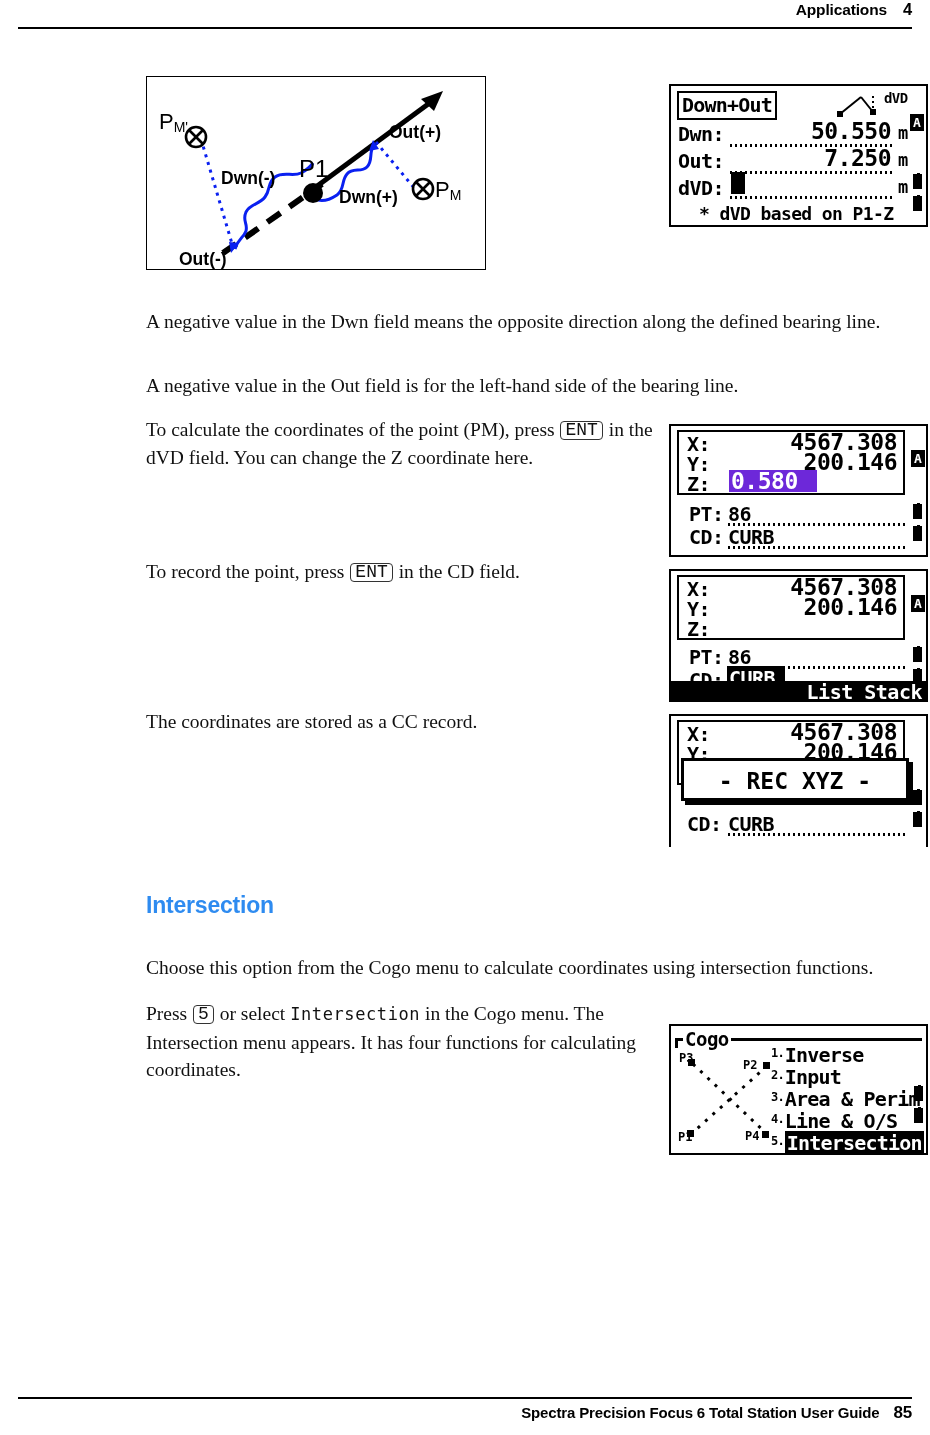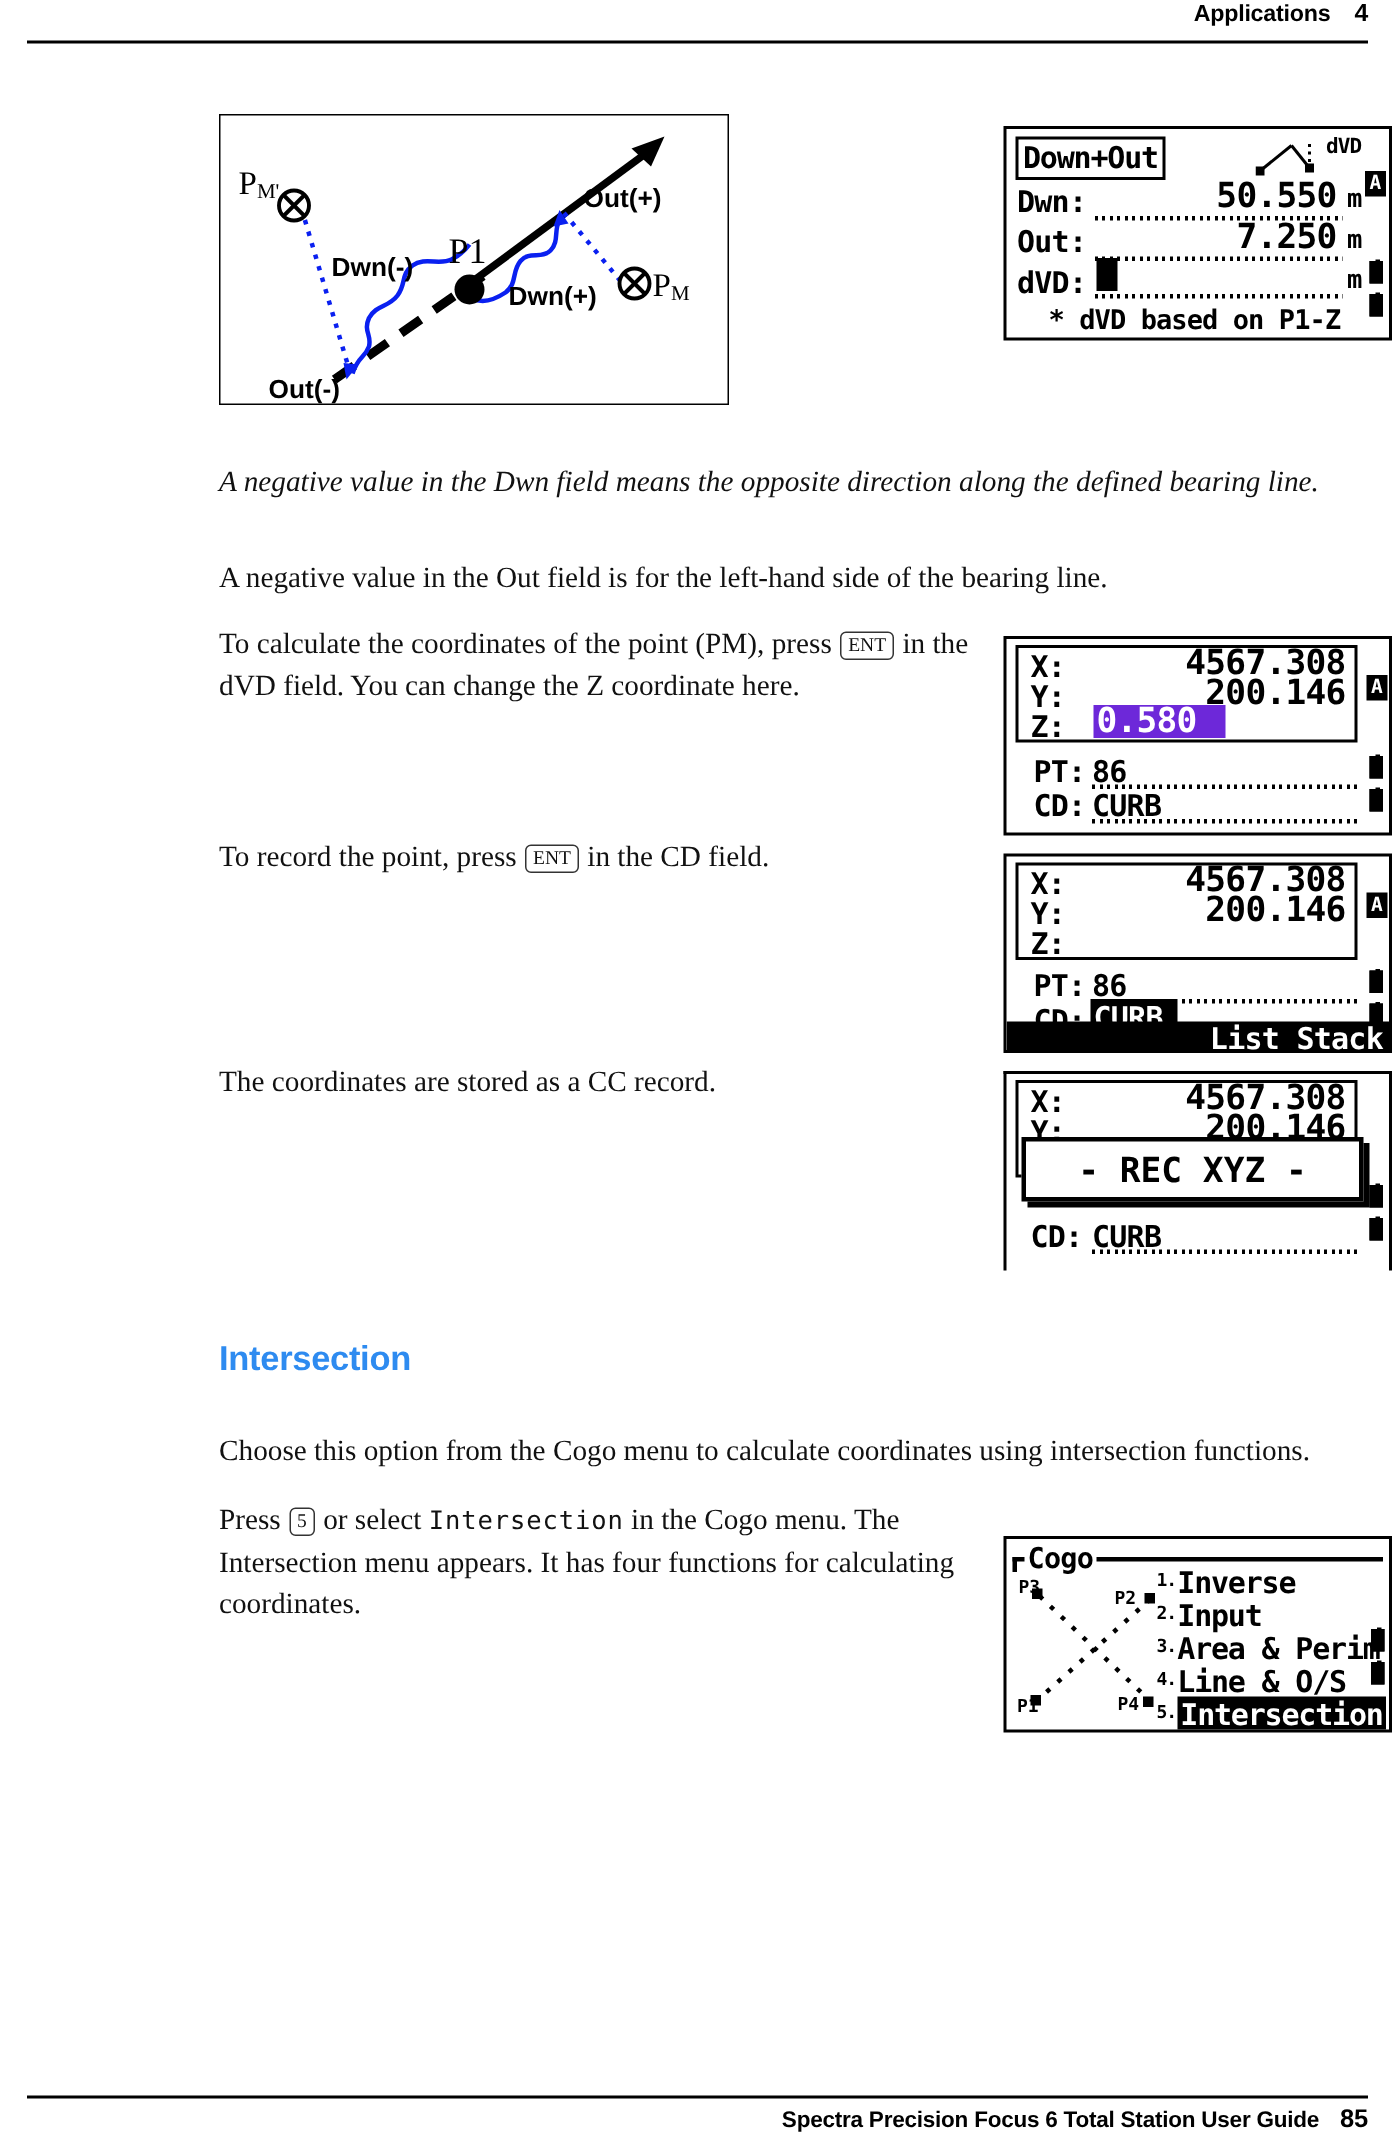--- a/index.html
+++ b/index.html
@@ -102,22 +102,22 @@
     color: #2e8bf0;
     letter-spacing: -0.2px;
   }
 
   
   .keycap {
     display: inline-block;
     border: 1.2px solid #333;
     border-radius: 4px;
     padding: 0px 4px 1px 4px;
-    font-family: Liberation Serif, serif;
-    font-size: 13px;
+    font-family: Liberation Mono, monospace;
+    font-size: 18px;
     line-height: 16px;
     vertical-align: 1.5px;
     margin: 0 1px;
     color: #111;
   }
   .lcdword {
     font-family: "DejaVu Sans Mono", monospace;
     font-size: 17px;
     letter-spacing: 0.6px;
   }
@@ -136,21 +136,21 @@
   .fig-label {
     position: absolute;
     font-family: "Liberation Sans", sans-serif;
     font-weight: 700;
     font-size: 17.5px;
     color: #000;
     white-space: nowrap;
   }
   .fig-label-serif {
     position: absolute;
-    font-family: Liberation Serif, serif;
+    font-family: Liberation Sans, sans-serif;
     font-size: 22px;
     color: #000;
     white-space: nowrap;
   }
   .sub { font-size: 14px; vertical-align: -3px; }
 
   
   .lcd {
     position: absolute;
     background: #ffffff;
@@ -370,21 +370,21 @@
     <div class="lcd-row lcd-unit" style="left:227px; top:91px;">m</div>
     <div class="dots" style="left:59px; top:110px; width:165px;"></div>
 
     <div class="batt" style="left:242px; top:88px;"></div>
     <div class="batt" style="left:242px; top:110px;"></div>
 
     <div class="lcd-foot" style="left:28px; top:117px;">* dVD based on P1-Z</div>
   </div>
 </div>
 
-<div class="para wide" style="left:146px; top:308px;font-style:italic;">A negative value in the Dwn field means the opposite direction along the defined bearing line.</div>
+<div class="para wide" style="left:146px; top:308px;">A negative value in the Dwn field means the opposite direction along the defined bearing line.</div>
 <div class="para wide" style="left:146px; top:372px;">A negative value in the Out field is for the left-hand side of the bearing line.</div>
 
 <div class="para narrow" style="left:146px; top:416px;">
   <span>To calculate the coordinates of the point (PM), press</span>
   <span class="keycap">ENT</span>
   <span>in the dVD field. You can change the Z coordinate here.</span>
 </div>
 
 <div class="lcd" style="left:669px; top:424px; width:259px; height:133px;">
   <div class="lcd-inner">

